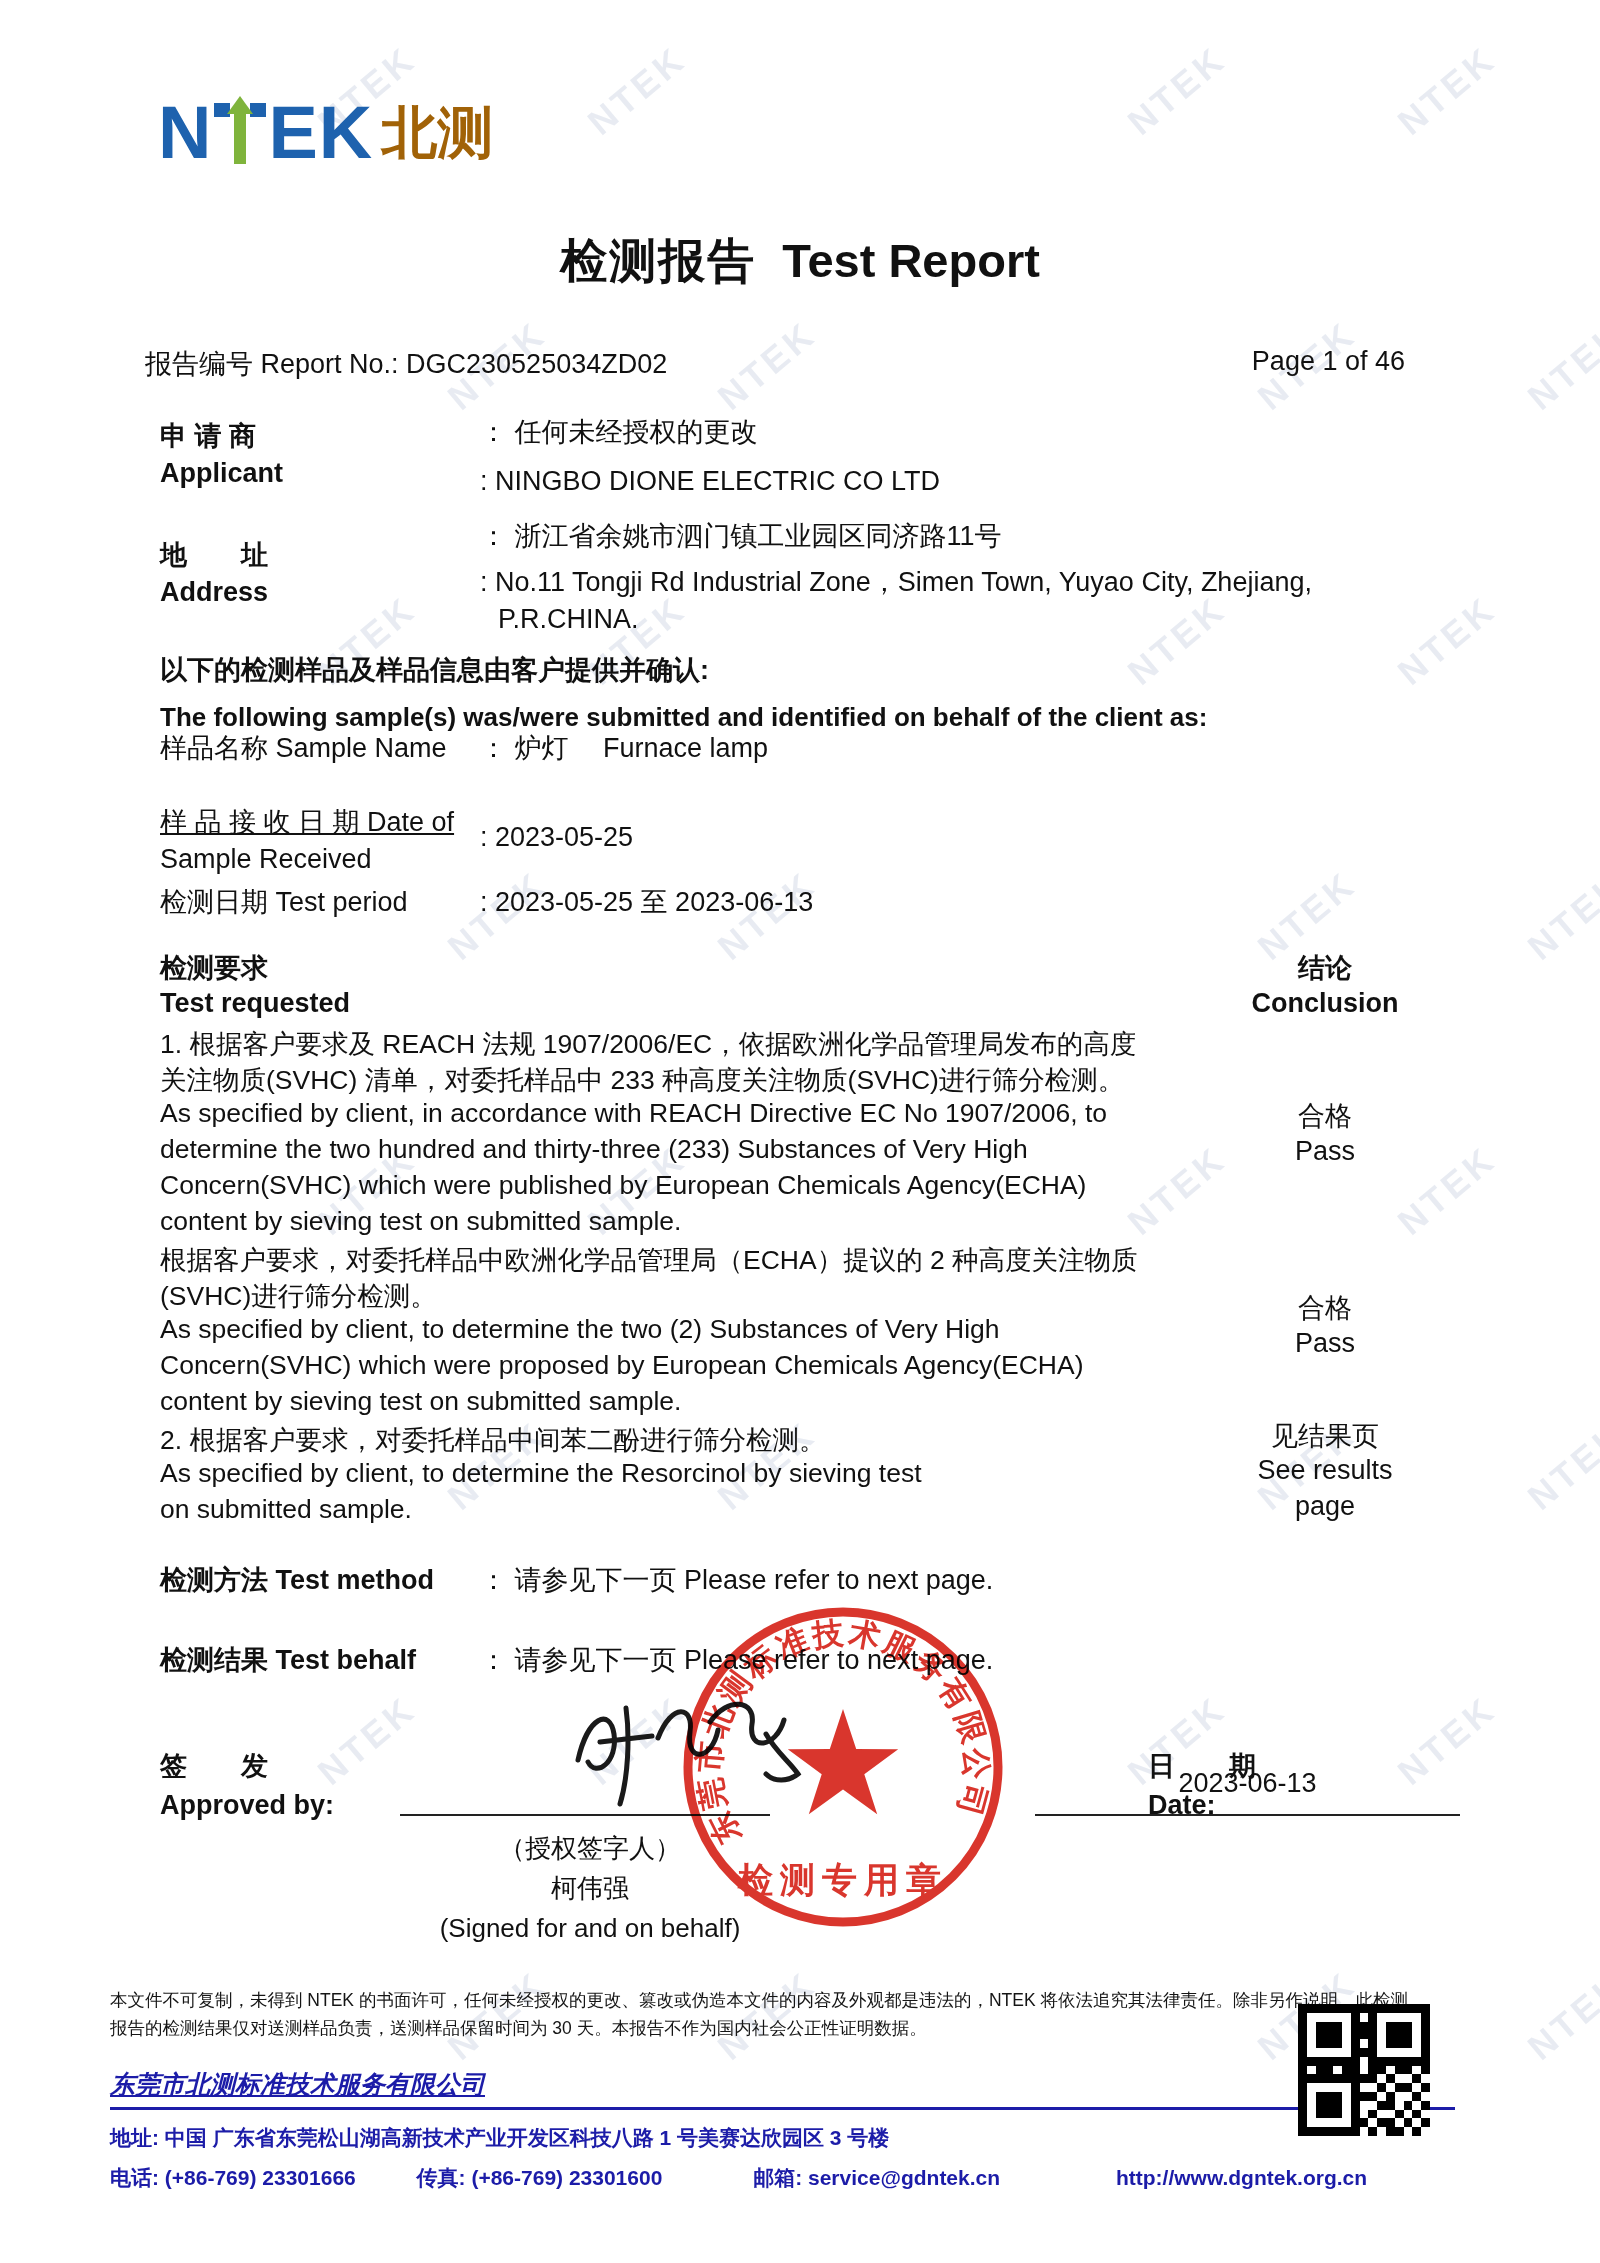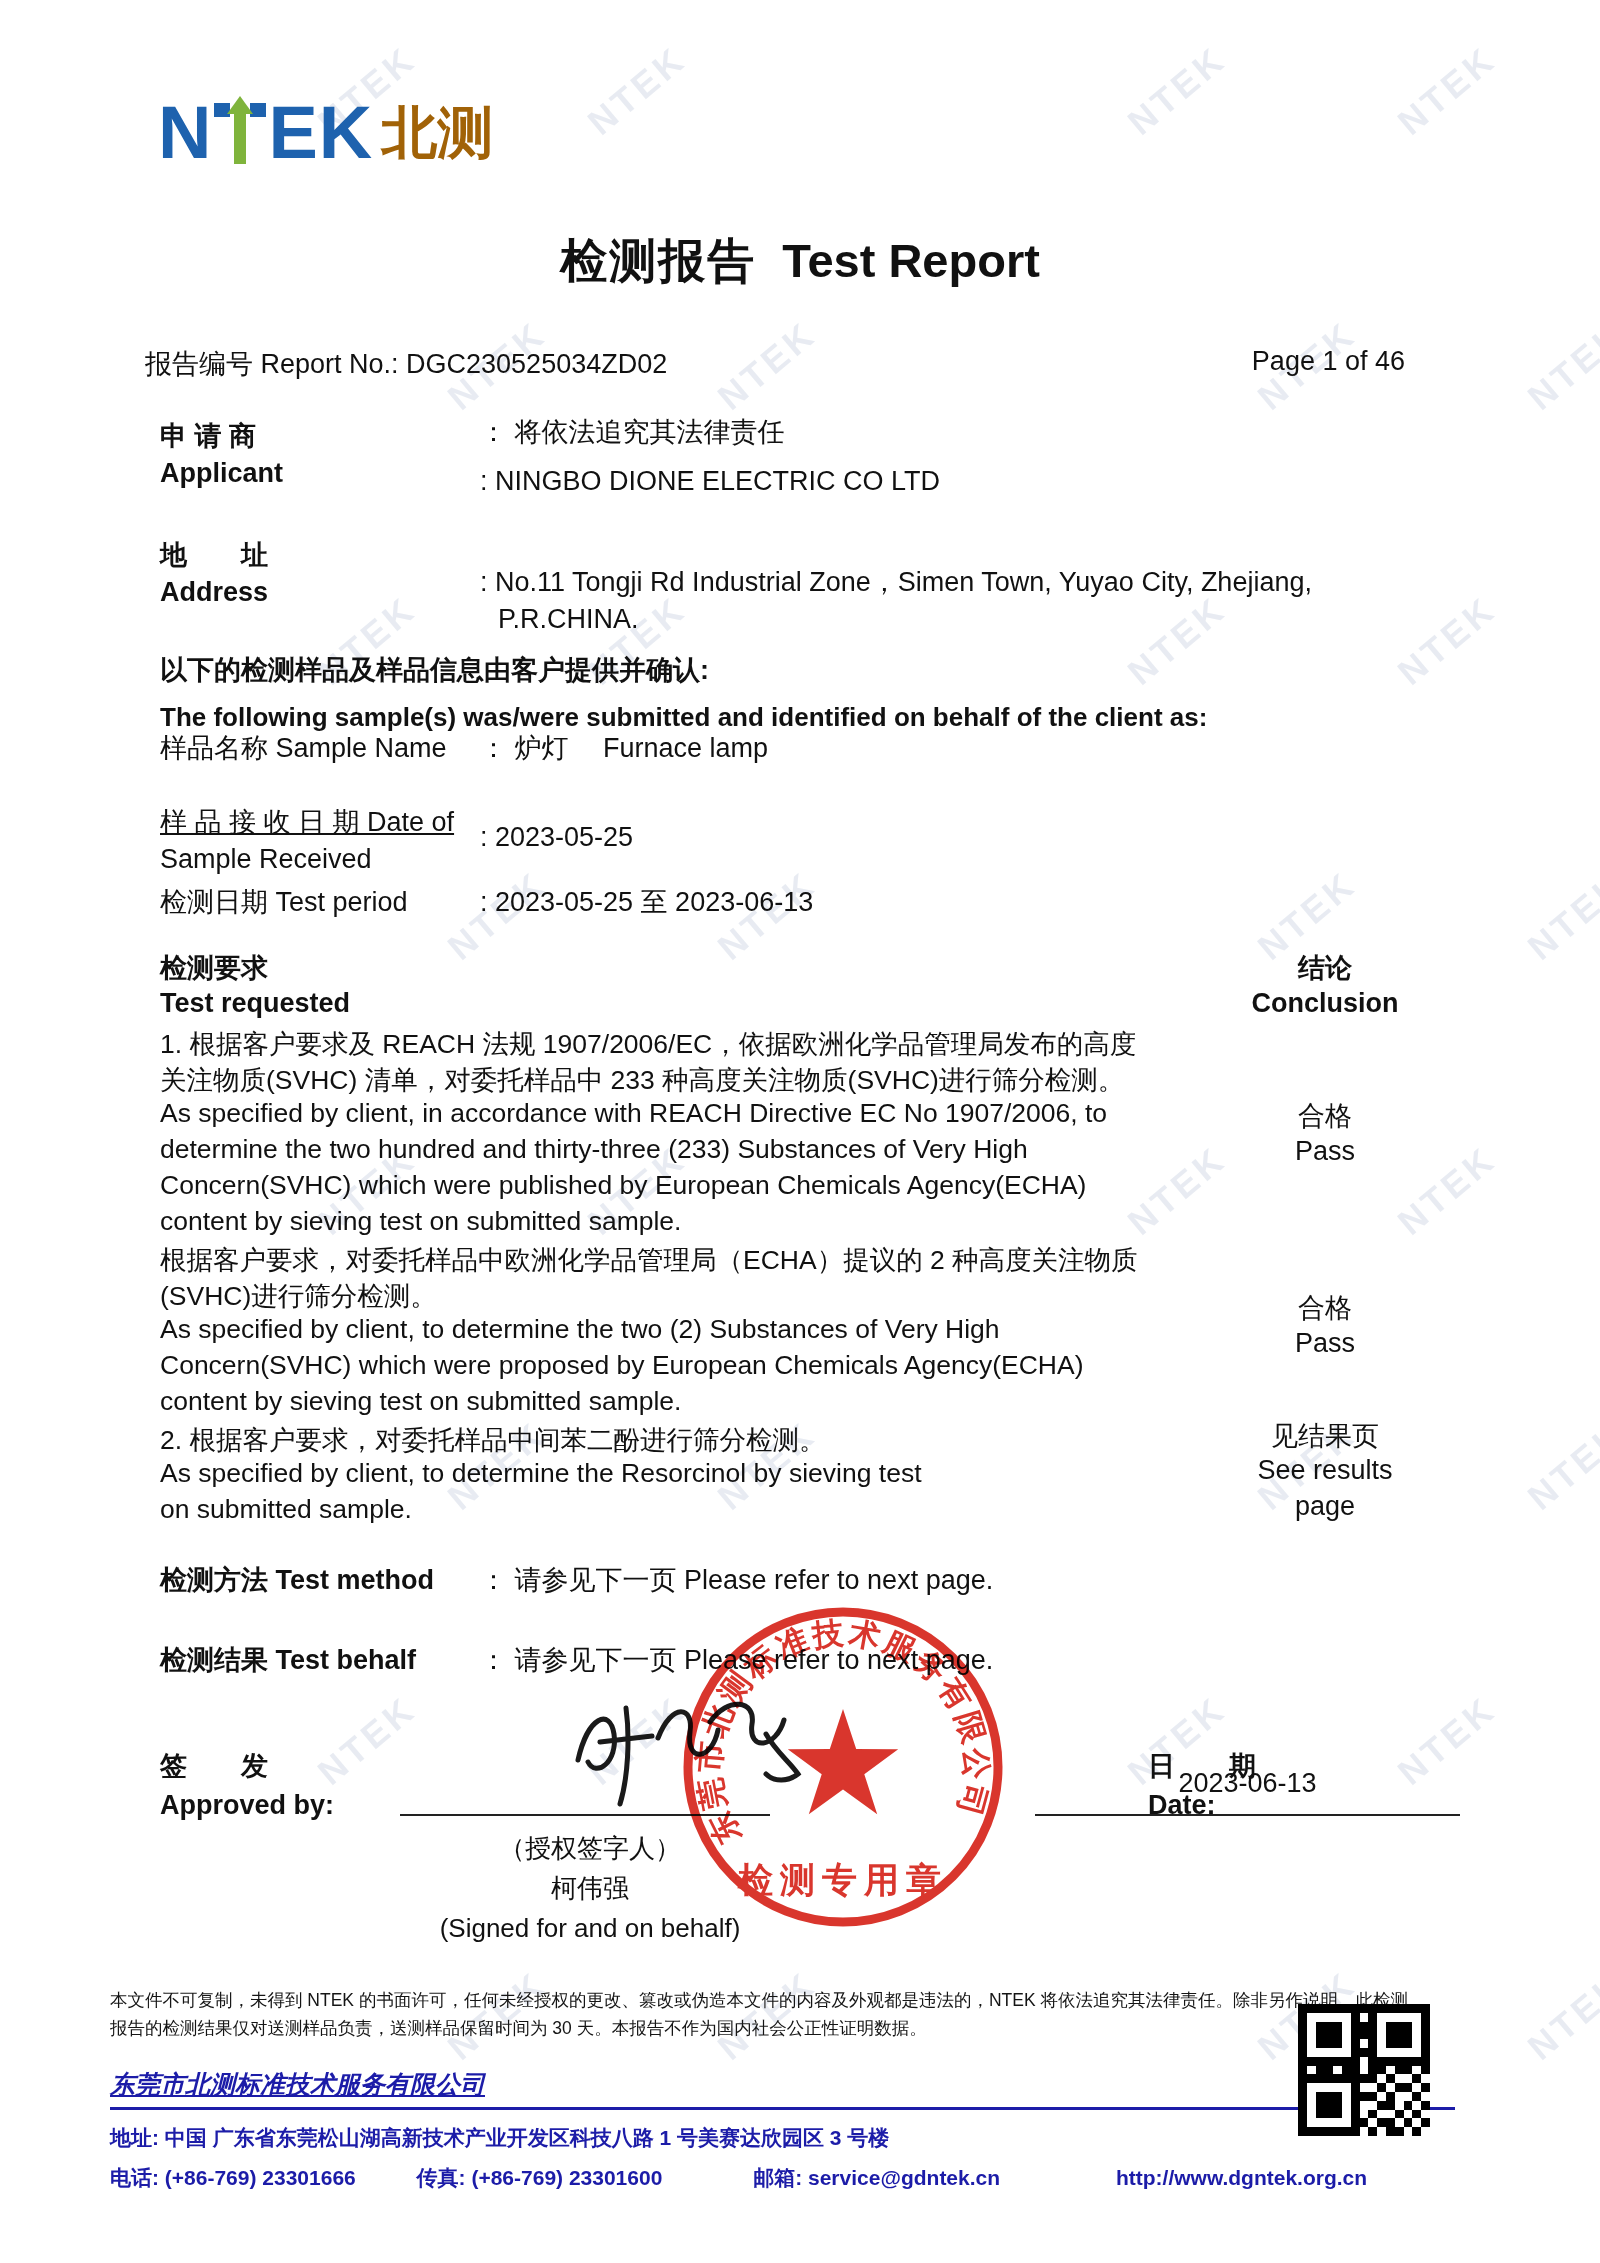--- a/index.html
+++ b/index.html
@@ -108,25 +108,26 @@
       <span>检测报告</span><span class="en">Test Report</span>
     </div>
 
     <div class="abs report-row">
       <span>报告编号 Report No.: DGC230525034ZD02</span>
       <span>Page 1 of 46</span>
     </div>
 
     <div class="t b" style="left:160px;top:418px;">申 请 商</div>
     <div class="t b" style="left:160px;top:458px;">Applicant</div>
-    <div class="t" style="left:480px;top:414px;">： 将依法追究其法律责任</div>
+    <div class="t" style="left:480px;top:414px;">： 任何未经授权的更改</div>
     <div class="t" style="left:480px;top:466px;">: NINGBO DIONE ELECTRIC CO LTD</div>
 
     <div class="t b" style="left:160px;top:537px;">地　　址</div>
     <div class="t b" style="left:160px;top:577px;">Address</div>
+    <div class="t" style="left:480px;top:518px;">： 浙江省余姚市泗门镇工业园区同济路11号</div>
     <div class="t" style="left:480px;top:564px;">: No.11 Tongji Rd Industrial Zone，Simen Town, Yuyao City, Zhejiang,</div>
     <div class="t" style="left:498px;top:604px;">P.R.CHINA.</div>
 
     <div class="t b" style="left:160px;top:652px;">以下的检测样品及样品信息由客户提供并确认:</div>
     <div class="t b" style="left:160px;top:690px;font-size:26px;margin-top:12px;">The following sample(s) was/were submitted and identified on behalf of the client as:</div>
     <div class="t" style="left:160px;top:730px;">样品名称  Sample Name</div>
     <div class="t" style="left:480px;top:730px;">： 炉灯　 Furnace lamp</div>
 
     <div class="t" style="left:160px;top:804px;text-decoration:underline;">样 品 接 收 日 期 Date of</div>
     <div class="t" style="left:160px;top:844px;">Sample Received</div>

